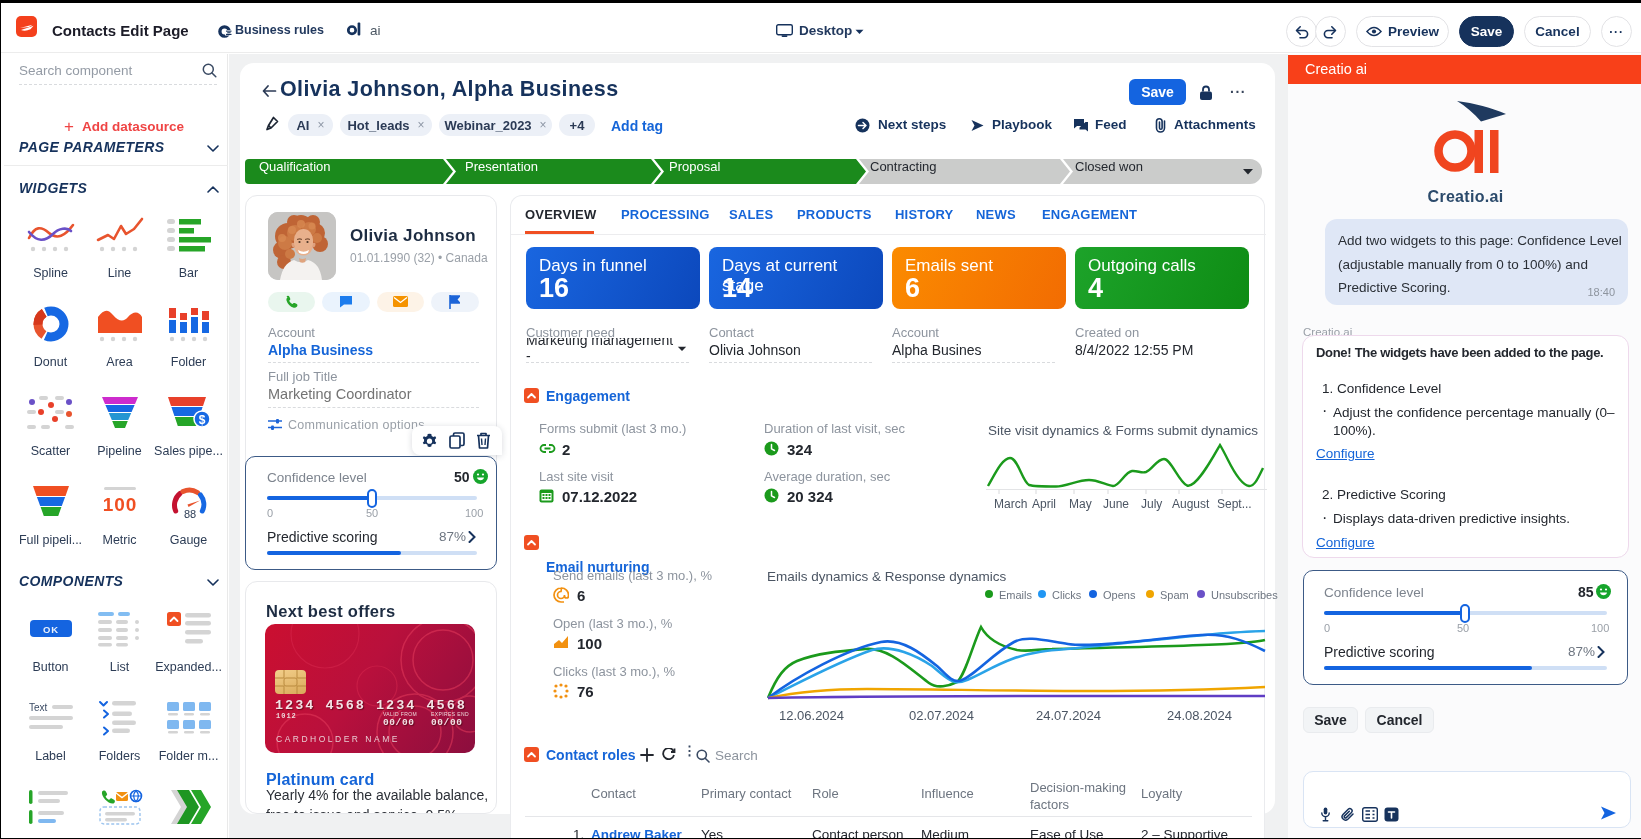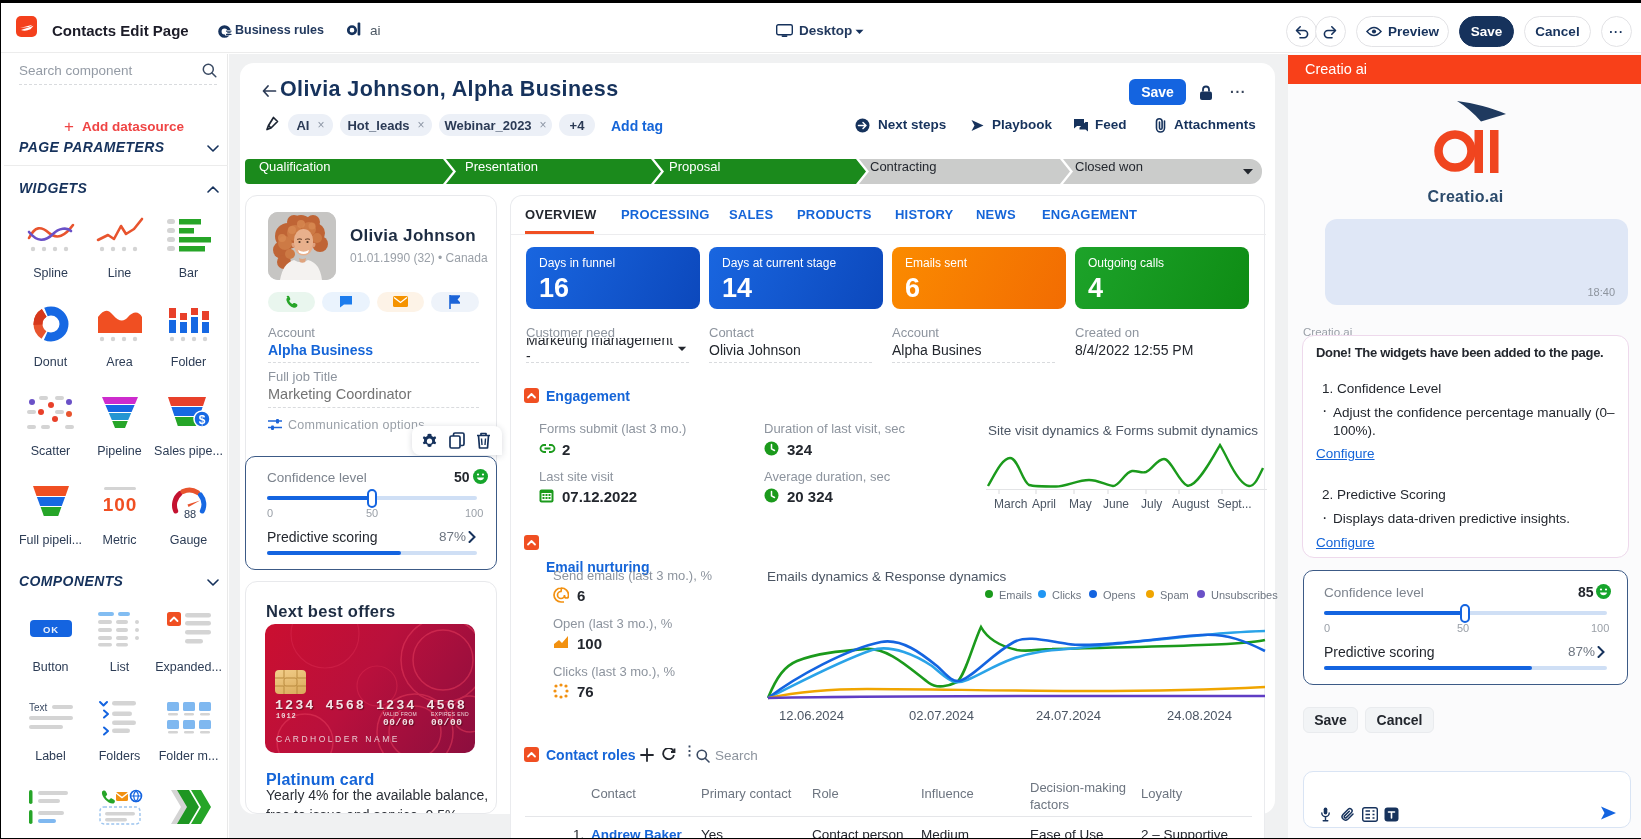--- a/index.html
+++ b/index.html
@@ -38,21 +38,21 @@
 .bluetxt { color:#1464e0; }
 .confbox { position:absolute; background:#fff; border:1.5px solid #3c5a86; border-radius:10px; }
 .slider-track { position:absolute; height:4px; border-radius:2px; background:#cfdff5; }
 .slider-fill { position:absolute; height:4px; border-radius:2px; background:#1464e0; }
 .slider-knob { position:absolute; width:10px; height:19px; border-radius:5px; background:#fff; border:2px solid #1464e0; }
 
 
 #ovpanel { position:absolute; top:141px; left:281px; width:755px; height:652px; background:#fff; border:1px solid #eaebee; border-radius:12px 12px 0 0; border-bottom:none; }
 .tab { position:absolute; top:11px; font-size:13px; font-weight:bold; color:#1565d8; letter-spacing:.2px; }
 .kpi { position:absolute; top:51px; width:174px; height:62px; border-radius:8px; color:#fff; }
-.kpi .kl { position:absolute; left:13px; top:9px; font-size:12px; }
+.kpi .kl { position:absolute; left:13px; top:9px; font-size:17px; }
 .kpi .kv { position:absolute; left:13px; top:26px; font-size:27px; font-weight:bold; }
 .flabel { position:absolute; font-size:13px; color:#8d949e; }
 .fval { position:absolute; font-size:14px; color:#23272e; font-weight:bold; }
 .sechead { position:absolute; font-size:14px; font-weight:bold; color:#1565d8; }
 .secicon { position:absolute; width:15px; height:15px; border-radius:3px; background:#f04f22; }
 .stat-l { position:absolute; font-size:13px; color:#8d949e; }
 .stat-v { position:absolute; font-size:15px; color:#23272e; font-weight:bold; }
 
 
 #rpanel { position:absolute; top:51px; left:1287px; right:0; bottom:0; background:#fbfbfc; }
@@ -879,20 +879,21 @@
 
   <svg class="abs" style="left:144px;top:40px;" width="120" height="80" viewBox="0 0 120 80">
     <path d="M25 7 C42 9 60 14 74 20 L49 27.5 C42 19 33 12 25 7 Z" fill="#1f3a5f"></path>
     <circle cx="23" cy="57" r="16.5" fill="none" stroke="#f0451f" stroke-width="8.5"></circle>
     <rect x="42.5" y="36" width="8.5" height="43" fill="#f0451f"></rect>
     <rect x="58" y="36" width="8.5" height="43" fill="#f0451f"></rect>
   </svg>
   <div class="abs" style="left:0;top:134px;width:355px;text-align:center;font-size:16px;font-weight:bold;color:#2b4a6b;letter-spacing:.3px;">Creatio.ai</div>
 
   <div class="abs" style="left:37px;top:165px;width:303px;height:86px;background:#dfe7f6;border-radius:12px;">
+    <div style="position:absolute;left:13px;top:10px;font-size:13.5px;color:#2a2f36;line-height:23.5px;">Add two widgets to this page: Confidence Level (adjustable manually from 0 to 100%) and Predictive Scoring.</div>
     <div style="position:absolute;right:13px;bottom:7px;font-size:11px;color:#8d949e;">18:40</div>
   </div>
   <div class="abs" style="left:15px;top:272px;font-size:11.5px;color:#9aa0a8;">Creatio.ai</div>
 
   <div class="abs" style="left:14px;top:281px;width:327px;height:223px;background:#fff;border:1.5px solid #eed9ec;border-radius:12px;font-size:13.5px;color:#23272e;">
     <div style="position:absolute;left:13px;top:9px;font-weight:bold;font-size:13px;letter-spacing:-.3px;">Done! The widgets have been added to the page.</div>
     <div style="position:absolute;left:19px;top:45px;">1. Confidence Level</div>
     <div style="position:absolute;left:30px;top:68px;width:290px;line-height:18px;"><span style="position:absolute;left:-11px;top:-2px;font-size:16px;">·</span>Adjust the confidence percentage manually (0– 100%).</div>
     <div style="position:absolute;left:13px;top:110px;color:#1565d8;text-decoration:underline;">Configure</div>
     <div style="position:absolute;left:19px;top:151px;">2. Predictive Scoring</div>

